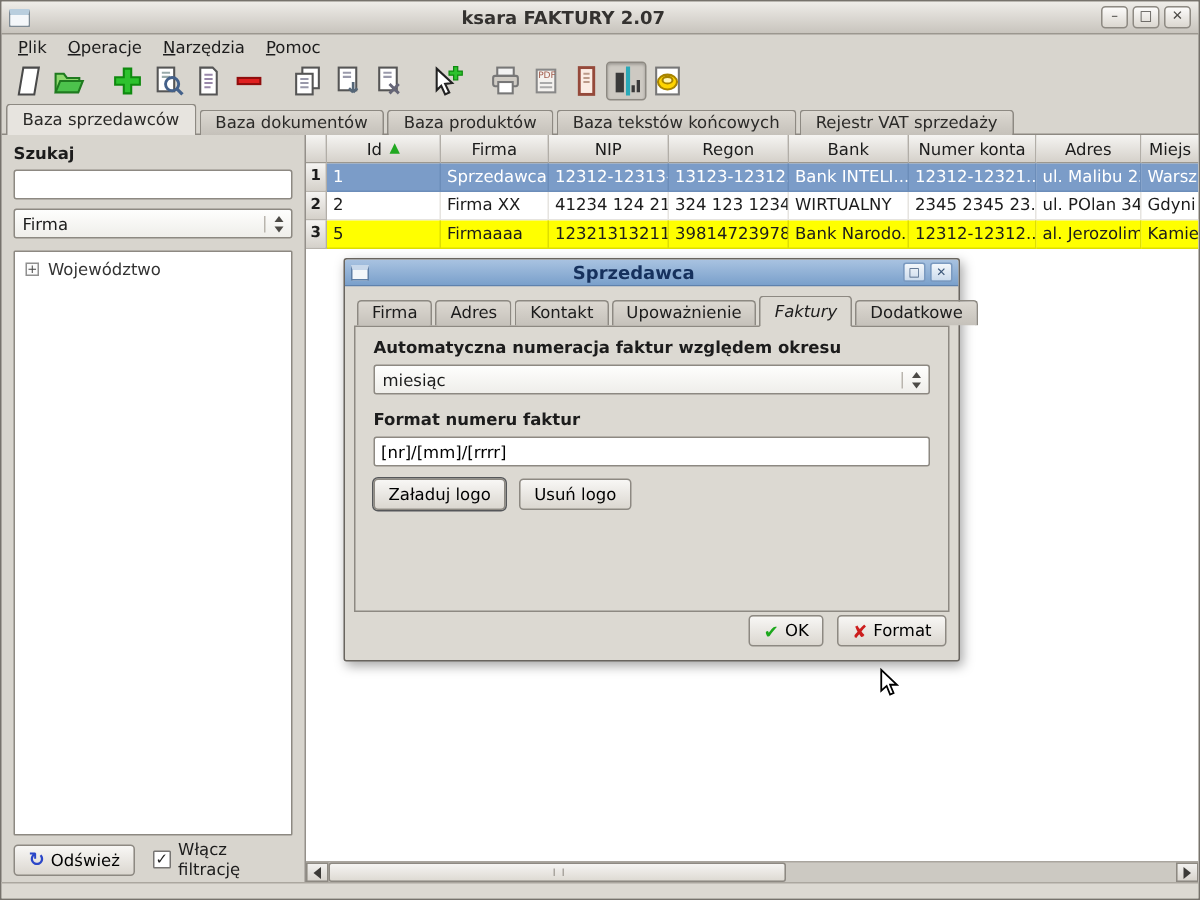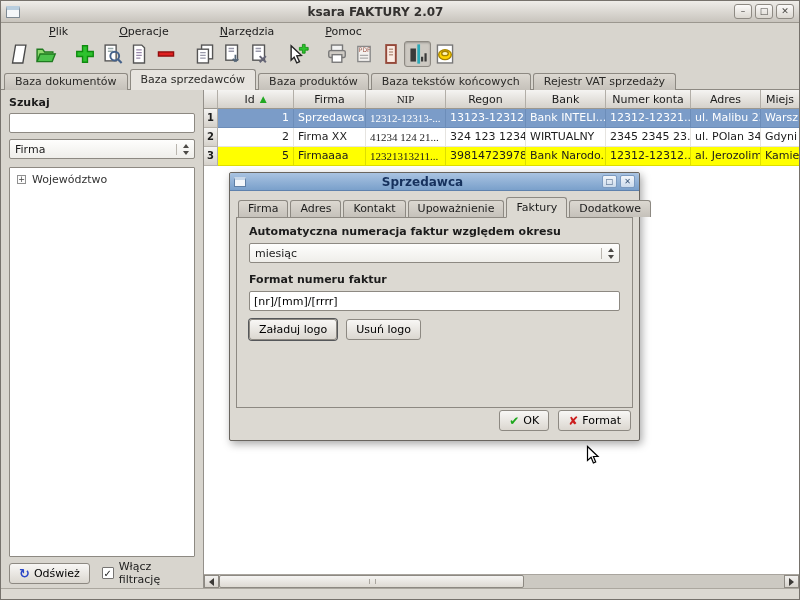--- a/index.html
+++ b/index.html
@@ -16,21 +16,21 @@
     background:linear-gradient(#efede9,#c8c4bd);
     border-bottom:1px solid #9b978f; display:flex; align-items:center; padding:0 5px; }
   .app-icon { width:14px; height:12px; border:1px solid #7e8a94; background:#f4f7fa;
     border-top:4px solid #b9cede; border-radius:1px; }
   .titlebar .title { flex:1; text-align:center; font-weight:bold; font-size:12px; color:#343230; }
   .win-btn { width:18px; height:15px; margin-left:3px; display:flex; align-items:center; justify-content:center;
     background:linear-gradient(#fcfbfa,#dbd7d0); border:1px solid #8e8a83; border-radius:3px;
     font-size:9px; line-height:1; color:#4a4844; }
   
   .menubar { position:absolute; top:22px; left:0; right:0; height:16px; display:flex; padding:0 4px; align-items:center; }
-  .menu-item { padding:1px 7px;margin-left:37px; }
+  .menu-item { padding:1px 7px; }
   .menu-item::first-letter { text-decoration:underline; }
   
   .toolbar { position:absolute; top:38px; left:0; right:0; height:30px; display:flex; align-items:center; padding:0 4px; }
   .tb-group { display:flex; margin-right:12px; }
   .tb-btn { width:27px; height:26px; display:flex; align-items:center; justify-content:center;
     border:1px solid transparent; border-radius:3px; }
   .tb-btn.pressed { background:#cdc9c2; border:1px solid #8d8982; box-shadow:inset 0 1px 2px rgba(0,0,0,.25); }
   .tb-btn svg { display:block; }
   
   .tabbar { position:absolute; top:68px; left:0; right:0; height:21px; display:flex; align-items:flex-end; padding:0 3px; }
@@ -68,21 +68,21 @@
   .table-area { position:absolute; left:203px; top:0; right:0; bottom:0; background:#fff; overflow:hidden; }
   .thead { display:flex; height:19px; }
   .hcell { flex:0 0 auto; background:linear-gradient(#f5f4f2,#d5d1ca); border-right:1px solid #b2aea7;
     border-bottom:1px solid #9b978f; display:flex; align-items:center; justify-content:center; gap:5px; overflow:hidden; white-space:nowrap; }
   .sort-arrow { color:#21a821; font-size:9px; }
   .trow { display:flex; height:19px; background:#fff; }
   .row-num { flex:0 0 14px; background:linear-gradient(#f5f4f2,#d5d1ca); border-right:1px solid #b2aea7;
     border-bottom:1px solid #b8b4ad; text-align:center; font-weight:bold; font-size:10px; line-height:18px; }
   .td { flex:0 0 auto; padding:0 4px; line-height:18px; white-space:nowrap; overflow:hidden;
     border-right:1px solid #e6e4e0; border-bottom:1px solid #e6e4e0; }
-  .c0 { width:76px; text-align:right; } .c1 { width:72px; } .c2 { width:80px;font-family:Liberation Serif, serif; } .c3 { width:80px; }
+  .c0 { width:76px; } .c1 { width:72px; } .c2 { width:80px; } .c3 { width:80px; }
   .c4 { width:80px; } .c5 { width:85px; } .c6 { width:70px; } .c7 { flex:1 1 auto; width:auto; border-right:none; }
   .trow.selected .td { background:#7b9cc8; color:#fff; border-color:#6c8db9; }
   .trow.highlight .td { background:#ffff00; border-color:#dede00; }
   .hscroll { position:absolute; left:0; right:0; bottom:0; height:14px; background:#ccc9c2; border-top:1px solid #a9a59e; display:flex; }
   .scroll-btn { flex:0 0 15px; background:linear-gradient(#f2f1ef,#d8d4cd); border:1px solid #8d8982; display:flex; align-items:center; justify-content:center; }
   .tri-left { width:0; height:0; border-top:4px solid transparent; border-bottom:4px solid transparent; border-right:5px solid #3c3a37; }
   .tri-right { width:0; height:0; border-top:4px solid transparent; border-bottom:4px solid transparent; border-left:5px solid #3c3a37; }
   .scroll-thumb { flex:0 0 305px; background:linear-gradient(#f5f4f2,#dedad3); border:1px solid #8d8982; border-radius:2px; position:relative; }
   .scroll-thumb::after { content:""; position:absolute; left:50%; top:3px; bottom:3px; width:5px; margin-left:-3px;
     border-left:1px solid #aaa69f; border-right:1px solid #aaa69f; }
@@ -97,21 +97,21 @@
     display:flex; align-items:center; padding:0 4px; border-radius:2px 2px 0 0; }
   .dlg-icon { width:12px; height:10px; border:1px solid #5f7florida; border:1px solid #5f7fa5; background:#f4f7fa; border-top:3px solid #c8d8ea; }
   .dlg-title .t { flex:1; text-align:center; font-weight:bold; font-size:12px; color:#16315d; }
   .dlg-btn { width:15px; height:13px; margin-left:3px; display:flex; align-items:center; justify-content:center;
     background:linear-gradient(#f3f7fb,#ccdbec); border:1px solid #7b9ac0; border-radius:2px; font-size:8px; color:#3a5578; }
   .dlg-body { flex:1; display:flex; flex-direction:column; padding:5px 6px 0; }
   .dlg-tabs { display:flex; align-items:flex-end; height:21px; padding-left:2px; position:relative; z-index:2; }
   .dlg-tab { height:17px; line-height:16px; padding:0 9px; margin-right:2px;
     background:linear-gradient(#dcd8d1,#c5c1ba); border:1px solid #8d8982; border-bottom:none;
     border-radius:3px 3px 0 0; white-space:nowrap; }
-  .dlg-tab.active { height:21px; line-height:20px; background:#dcd9d2; border-bottom:1px solid #dcd9d2; margin-bottom:-1px; }
+  .dlg-tab.active { height:21px; line-height:20px; background:#dcd9d2; border-bottom:1px solid #dcd9d2; margin-bottom:-1px;font-style:italic; }
   .dlg-frame { flex:1; border:1px solid #8d8982; padding:7px 12px; position:relative; z-index:1; background:#dcd9d2; }
   .bold-label { font-weight:bold; margin-bottom:5px; }
   .dlg-frame .combo { margin-bottom:10px; }
   .dlg-frame .text-input { margin-bottom:8px; }
   .logo { position:relative; height:28px; margin:2px 0 2px; }
   .logo-text { font-weight:bold; font-size:21px; letter-spacing:-1px; color:#0d0d0d; font-family:"DejaVu Sans",sans-serif; }
   .logo-text .t2 { margin-left:7px; letter-spacing:0; }
   .logo-dot { position:absolute; left:1px; top:-2px; width:6px; height:6px; border-radius:50%; background:#f07818; }
   .logo-buttons { display:flex; gap:9px; }
   .dlg-footer { height:32px; display:flex; align-items:center; justify-content:flex-end; gap:9px; padding:0 8px 7px; }
@@ -273,22 +273,22 @@
               <rect x="2.5" y="1.5" width="11" height="13" fill="#fff" stroke="#777"></rect>
               <ellipse cx="8" cy="8.5" rx="4.6" ry="3.6" fill="#ffd400" stroke="#a88400"></ellipse>
               <ellipse cx="8" cy="7.6" rx="2.4" ry="1.6" fill="#fff6b8" stroke="#a88400"></ellipse>
             </svg>
           </span>
       </div>
     </div>
   </div>
 
   <div class="tabbar">
+    <span class="tab active">Baza sprzedawców</span>
     <span class="tab">Baza dokumentów</span>
-    <span class="tab active">Baza sprzedawców</span>
     <span class="tab">Baza produktów</span>
     <span class="tab">Baza tekstów końcowych</span>
     <span class="tab">Rejestr VAT sprzedaży</span>
 
   </div>
 
   <div class="main">
 
     <div class="sidebar">
       <span class="section-label">Szukaj</span>

